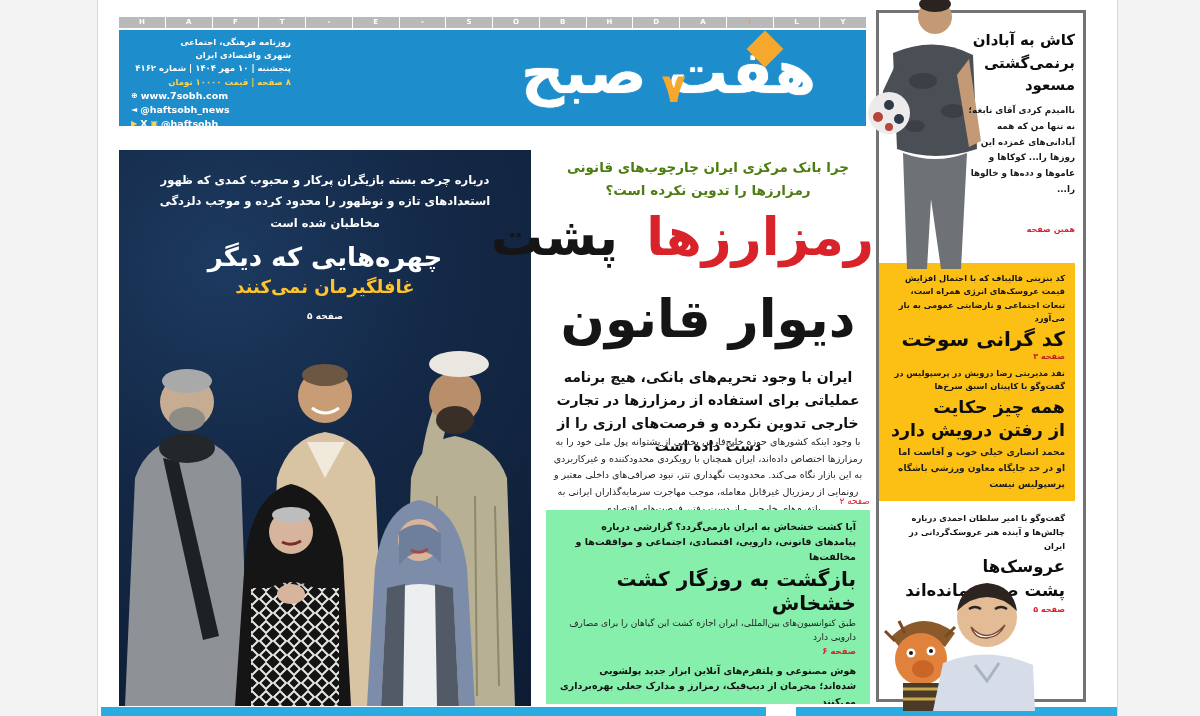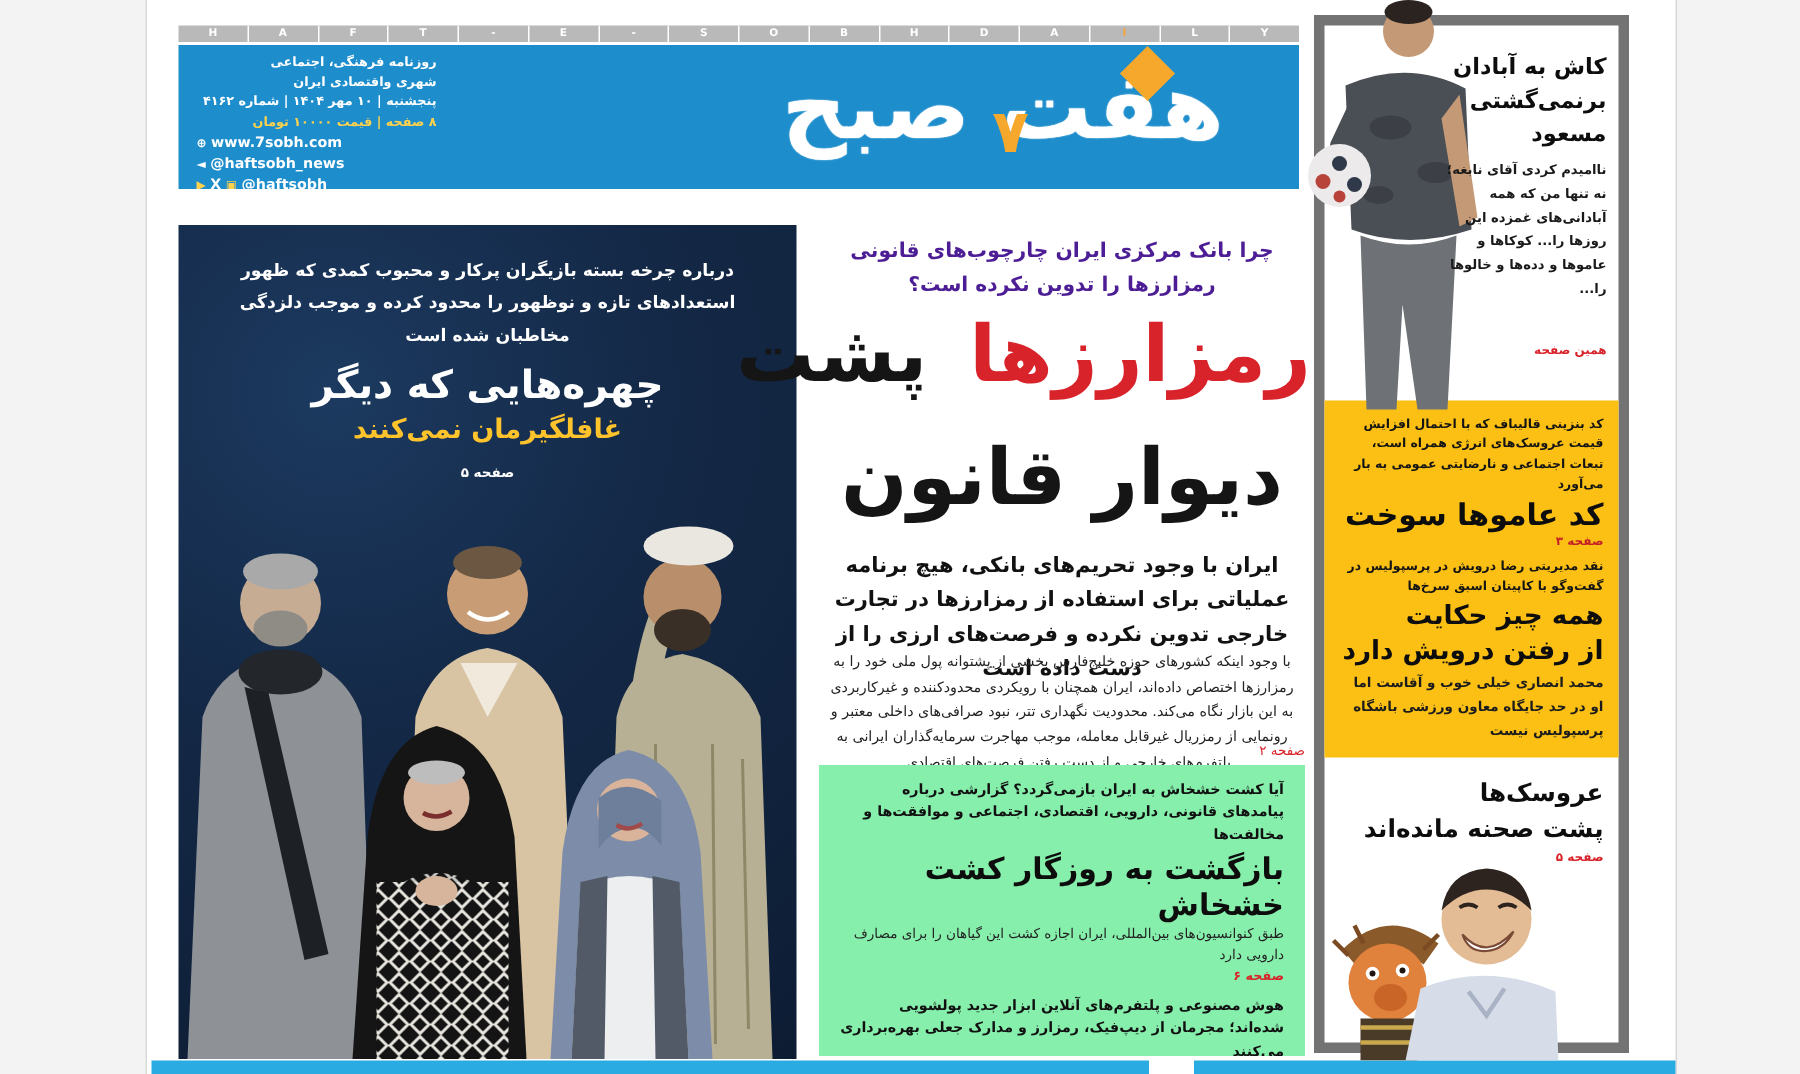--- a/index.html
+++ b/index.html
@@ -34,41 +34,41 @@
               background:radial-gradient(circle at 25% 20%,#1c3a60 0%,#142947 40%,#0d1c33 100%);}
   .lp-kicker{margin:20px 26px 0;color:#ffffff;font-size:11.5px;font-weight:bold;text-align:center;
              direction:rtl;line-height:1.85;}
   .lp-title1{margin-top:8px;color:#ffffff;font-size:26px;font-weight:bold;text-align:center;direction:rtl;}
   .lp-title2{margin-top:4px;color:#ffc32b;font-size:18px;font-weight:bold;text-align:center;direction:rtl;}
   .lp-page{margin-top:14px;color:#ffffff;font-size:9px;font-weight:bold;text-align:center;direction:rtl;}
   .lp-photo{position:absolute;left:0;bottom:0;width:412px;height:372px;}
 
   
   .mid{direction:rtl;text-align:center;}
-  .mid-kicker{position:absolute;left:448px;top:156px;width:324px;font-size:13.5px;font-weight:bold;line-height:1.7;color:#4c1d95;}
+  .mid-kicker{position:absolute;left:448px;top:156px;width:324px;font-size:13.5px;font-weight:bold;line-height:1.7;color:#4d7c0f;}
   .mid-h1{position:absolute;left:444px;top:202px;width:332px;font-size:52px;font-weight:bold;line-height:1.35;white-space:nowrap;}
   .mid-h1 .red{color:#d8232a;}
   .mid-h1 .blk{color:#151515;margin-right:10px;}
   .mid-h2{position:absolute;left:444px;top:284px;width:332px;font-size:52px;font-weight:bold;color:#151515;line-height:1.35;white-space:nowrap;}
   .mid-sub{position:absolute;left:446px;top:366px;width:328px;font-size:14px;font-weight:bold;line-height:1.65;color:#111;}
   .mid-body{position:absolute;left:452px;top:434px;width:316px;font-size:9.5px;line-height:1.75;color:#222;text-align:center;}
   .mid-page{position:absolute;left:448px;top:496px;width:324px;text-align:right;font-size:9px;font-weight:normal;color:#d8232a;}
 
   
   .gray-box{position:absolute;left:448px;top:510px;width:324px;height:194px;background:#86efac;
             box-sizing:border-box;padding:9px 14px;direction:rtl;text-align:right;overflow:hidden;}
   .gb-kicker{font-size:9.5px;font-weight:bold;line-height:1.6;color:#111;}
   .gb-title{font-size:20px;font-weight:bold;color:#0d0d0d;margin:2px 0 1px;}
   .gb-body{font-size:9px;line-height:1.65;color:#222;}
   .gb-page{font-size:8.5px;font-weight:bold;color:#d8232a;margin-top:1px;}
   .gb-story2{margin-top:7px;}
 
   
   .rcol{position:absolute;left:778px;top:10px;width:210px;height:692px;box-sizing:border-box;
-        border:7px solid #737373;background:#ffffff;}
+        border:3px solid #737373;background:#ffffff;}
   .rc-top-title{position:absolute;right:8px;top:16px;width:118px;direction:rtl;text-align:right;
                 font-size:15px;font-weight:bold;line-height:1.5;color:#0d0d0d;z-index:2;}
   .rc-top-body{position:absolute;right:8px;top:90px;width:108px;direction:rtl;text-align:right;
                font-size:8.8px;font-weight:bold;line-height:1.8;color:#1a1a1a;z-index:2;}
   .rc-top-page{position:absolute;right:8px;top:212px;width:108px;direction:rtl;text-align:right;
                font-size:8px;font-weight:bold;color:#d8232a;z-index:2;}
   .rc-photo-footballer{position:absolute;left:-14px;top:-22px;width:118px;height:280px;z-index:1;}
   .yellow-sec{position:absolute;left:0;top:250px;width:196px;height:238px;background:#fcc015;
               box-sizing:border-box;padding:9px 10px 6px;direction:rtl;text-align:right;overflow:hidden;}
   .ys-kicker{font-size:8.3px;font-weight:bold;line-height:1.6;color:#141414;}
@@ -241,35 +241,36 @@
         <div>کاش به آبادان</div>
         <div>برنمی‌گشتی</div>
         <div>مسعود</div>
       </div>
       <div class="rc-top-body">ناامیدم کردی آقای نابغه؛ نه تنها من که همه آبادانی‌های غمزده این روزها را... کوکاها و عاموها و دده‌ها و خالوها را...</div>
       <div class="rc-top-page">همین صفحه</div>
 
       <div class="yellow-sec">
         <div>
           <div class="ys-kicker">کد بنزینی قالیباف که با احتمال افزایش قیمت عروسک‌های انرژی همراه است، تبعات اجتماعی و نارضایتی عمومی به بار می‌آورد</div>
-          <div class="ys-title">کد عاموها سوخت</div>
+          <div class="ys-title">کد گرانی سوخت</div>
           <div class="ys-page">صفحه ۳</div>
         </div>
         <div class="ys-s2">
           <div class="ys-kicker">نقد مدیریتی رضا درویش در پرسپولیس در گفت‌وگو با کاپیتان اسبق سرخ‌ها</div>
           <div class="ys-title2">
             <div>همه چیز حکایت</div>
             <div>از رفتن درویش دارد</div>
           </div>
           <div class="ys-body">محمد انصاری خیلی خوب و آقاست اما او در حد جایگاه معاون ورزشی باشگاه پرسپولیس نیست</div>
 
         </div>
       </div>
 
       <div class="rc-bot">
+        <div class="rb-kicker">گفت‌وگو با امیر سلطان احمدی درباره چالش‌ها و آینده هنر عروسک‌گردانی در ایران</div>
         <div class="rb-title">
           <div>عروسک‌ها</div>
           <div>پشت صحنه مانده‌اند</div>
         </div>
         <div class="rb-page">صفحه ۵</div>
       </div>
 
       <svg class="rc-photo-puppet" viewBox="0 0 160 150" preserveAspectRatio="xMidYMax slice">
 
         <path d="M16 76 Q46 46 80 72 L70 86 Q46 66 26 88 Z" fill="#8a5a2a"></path>

